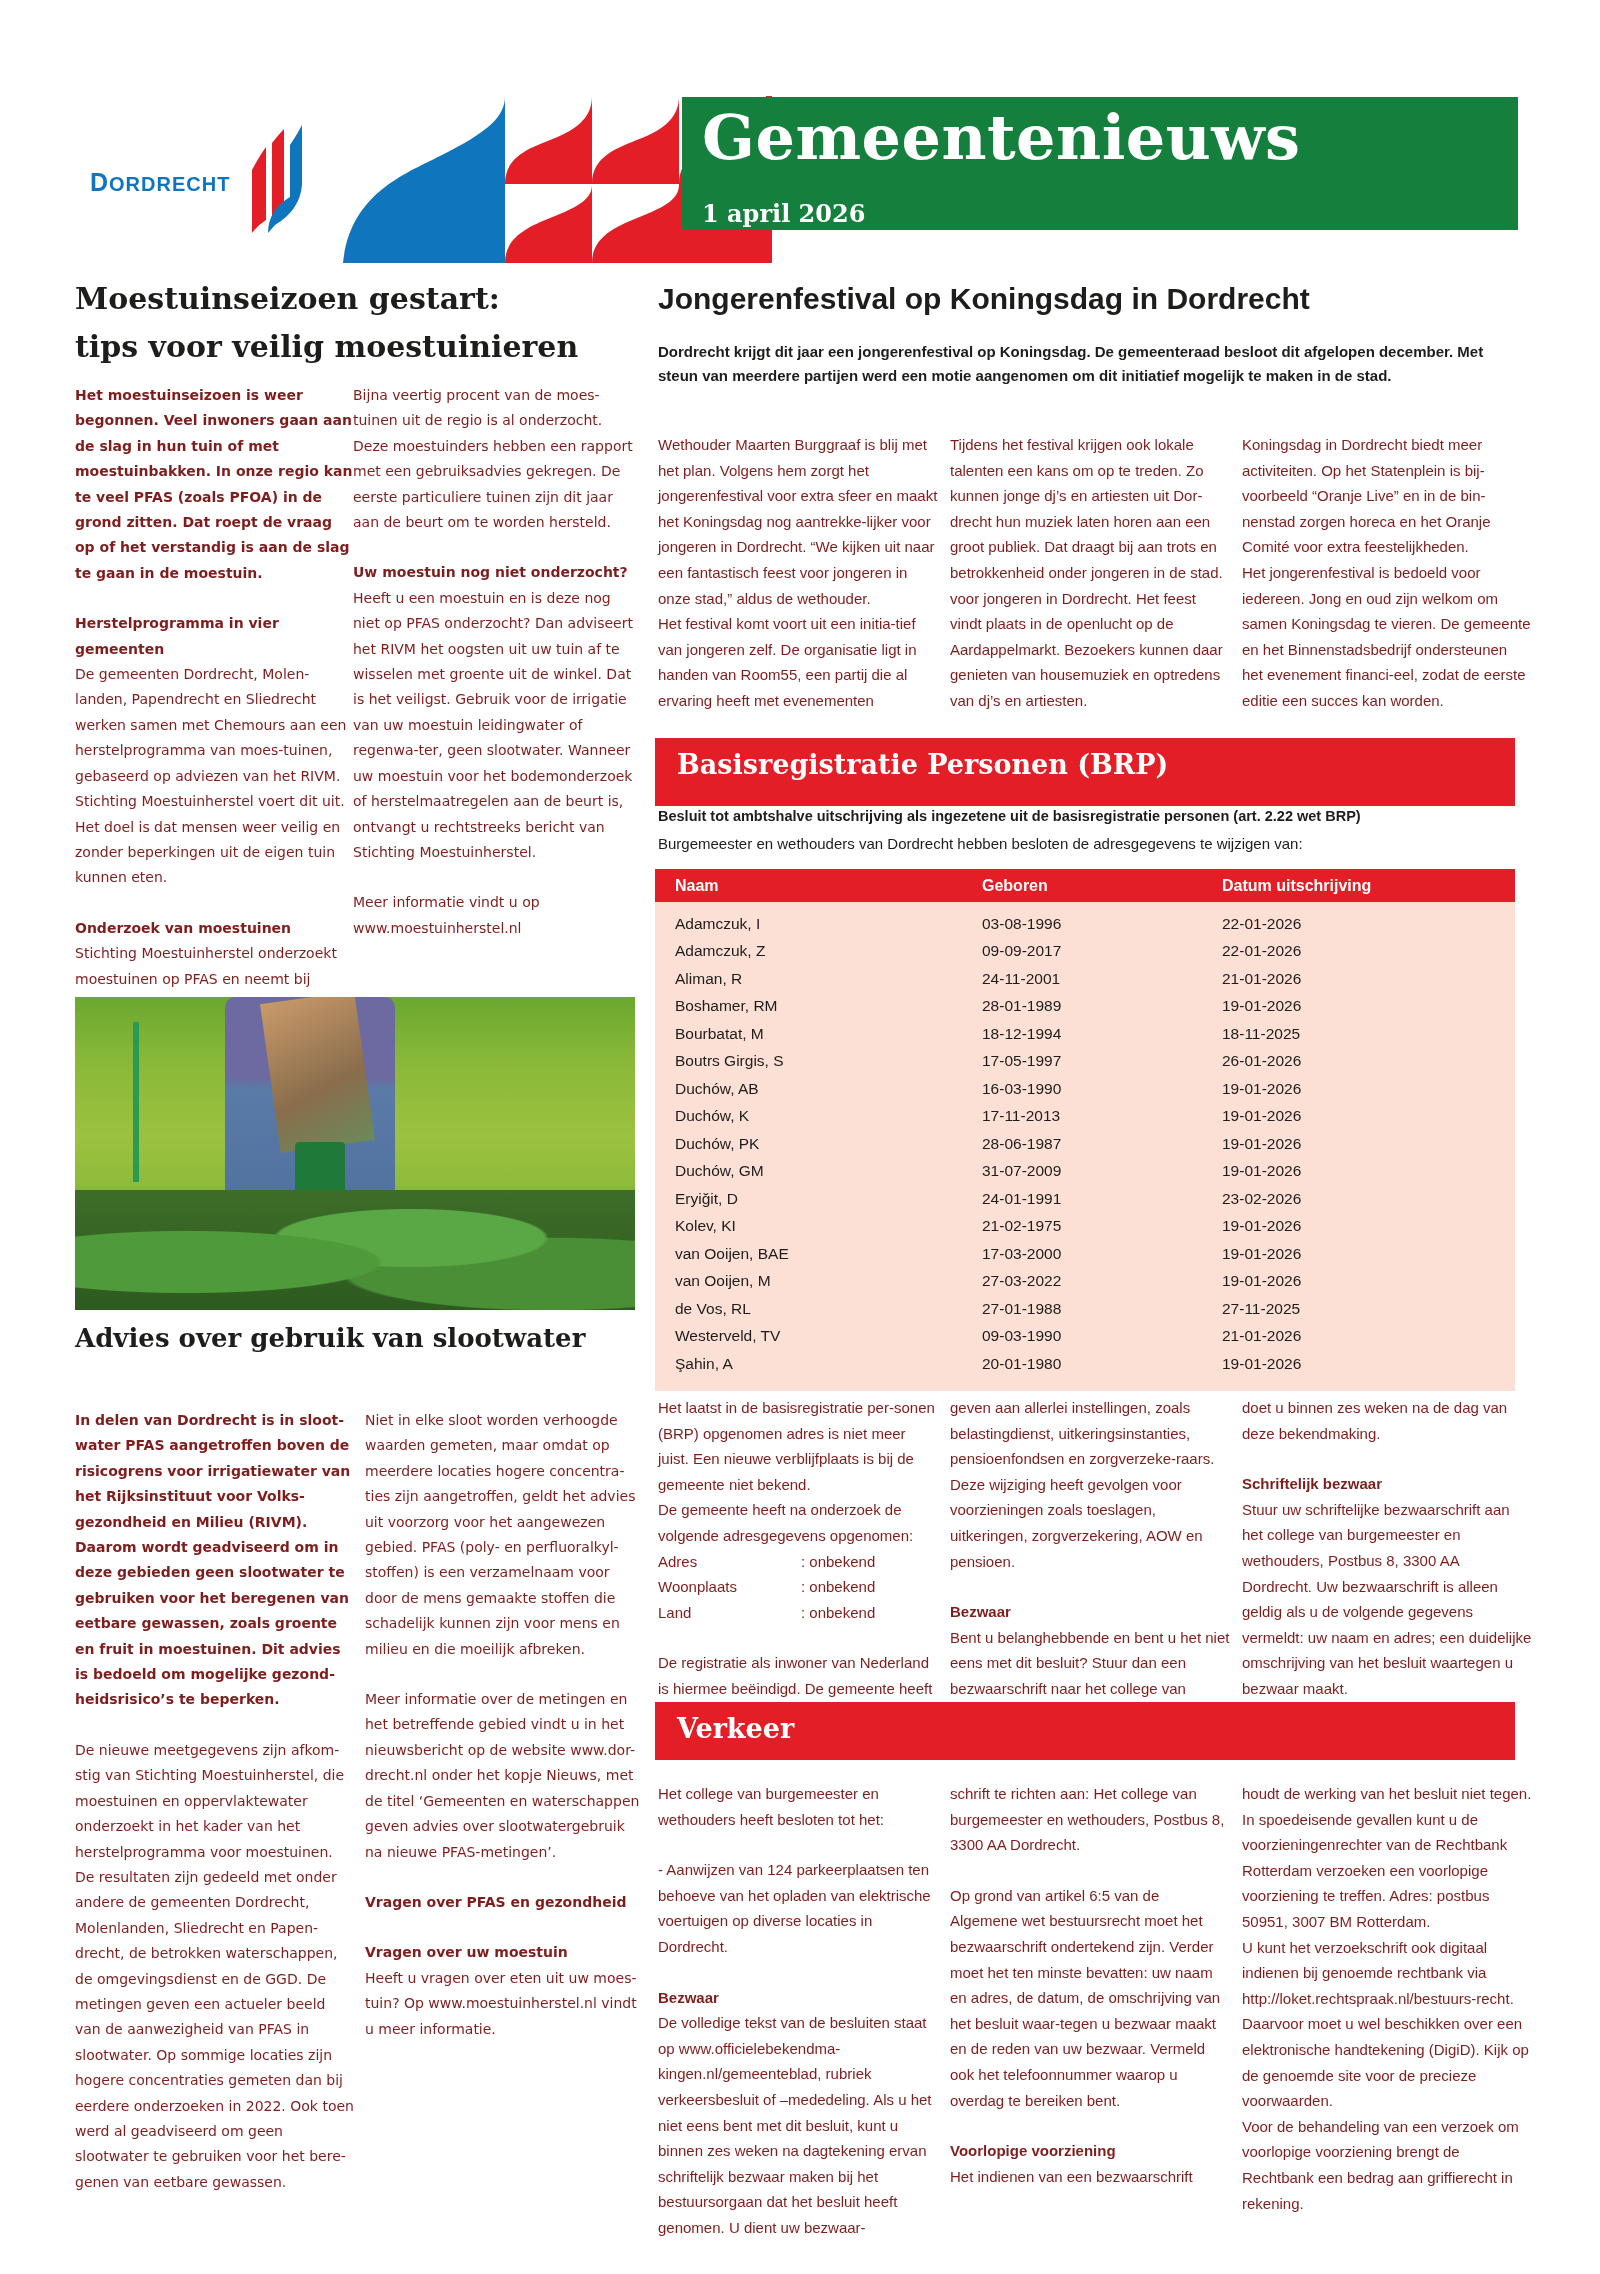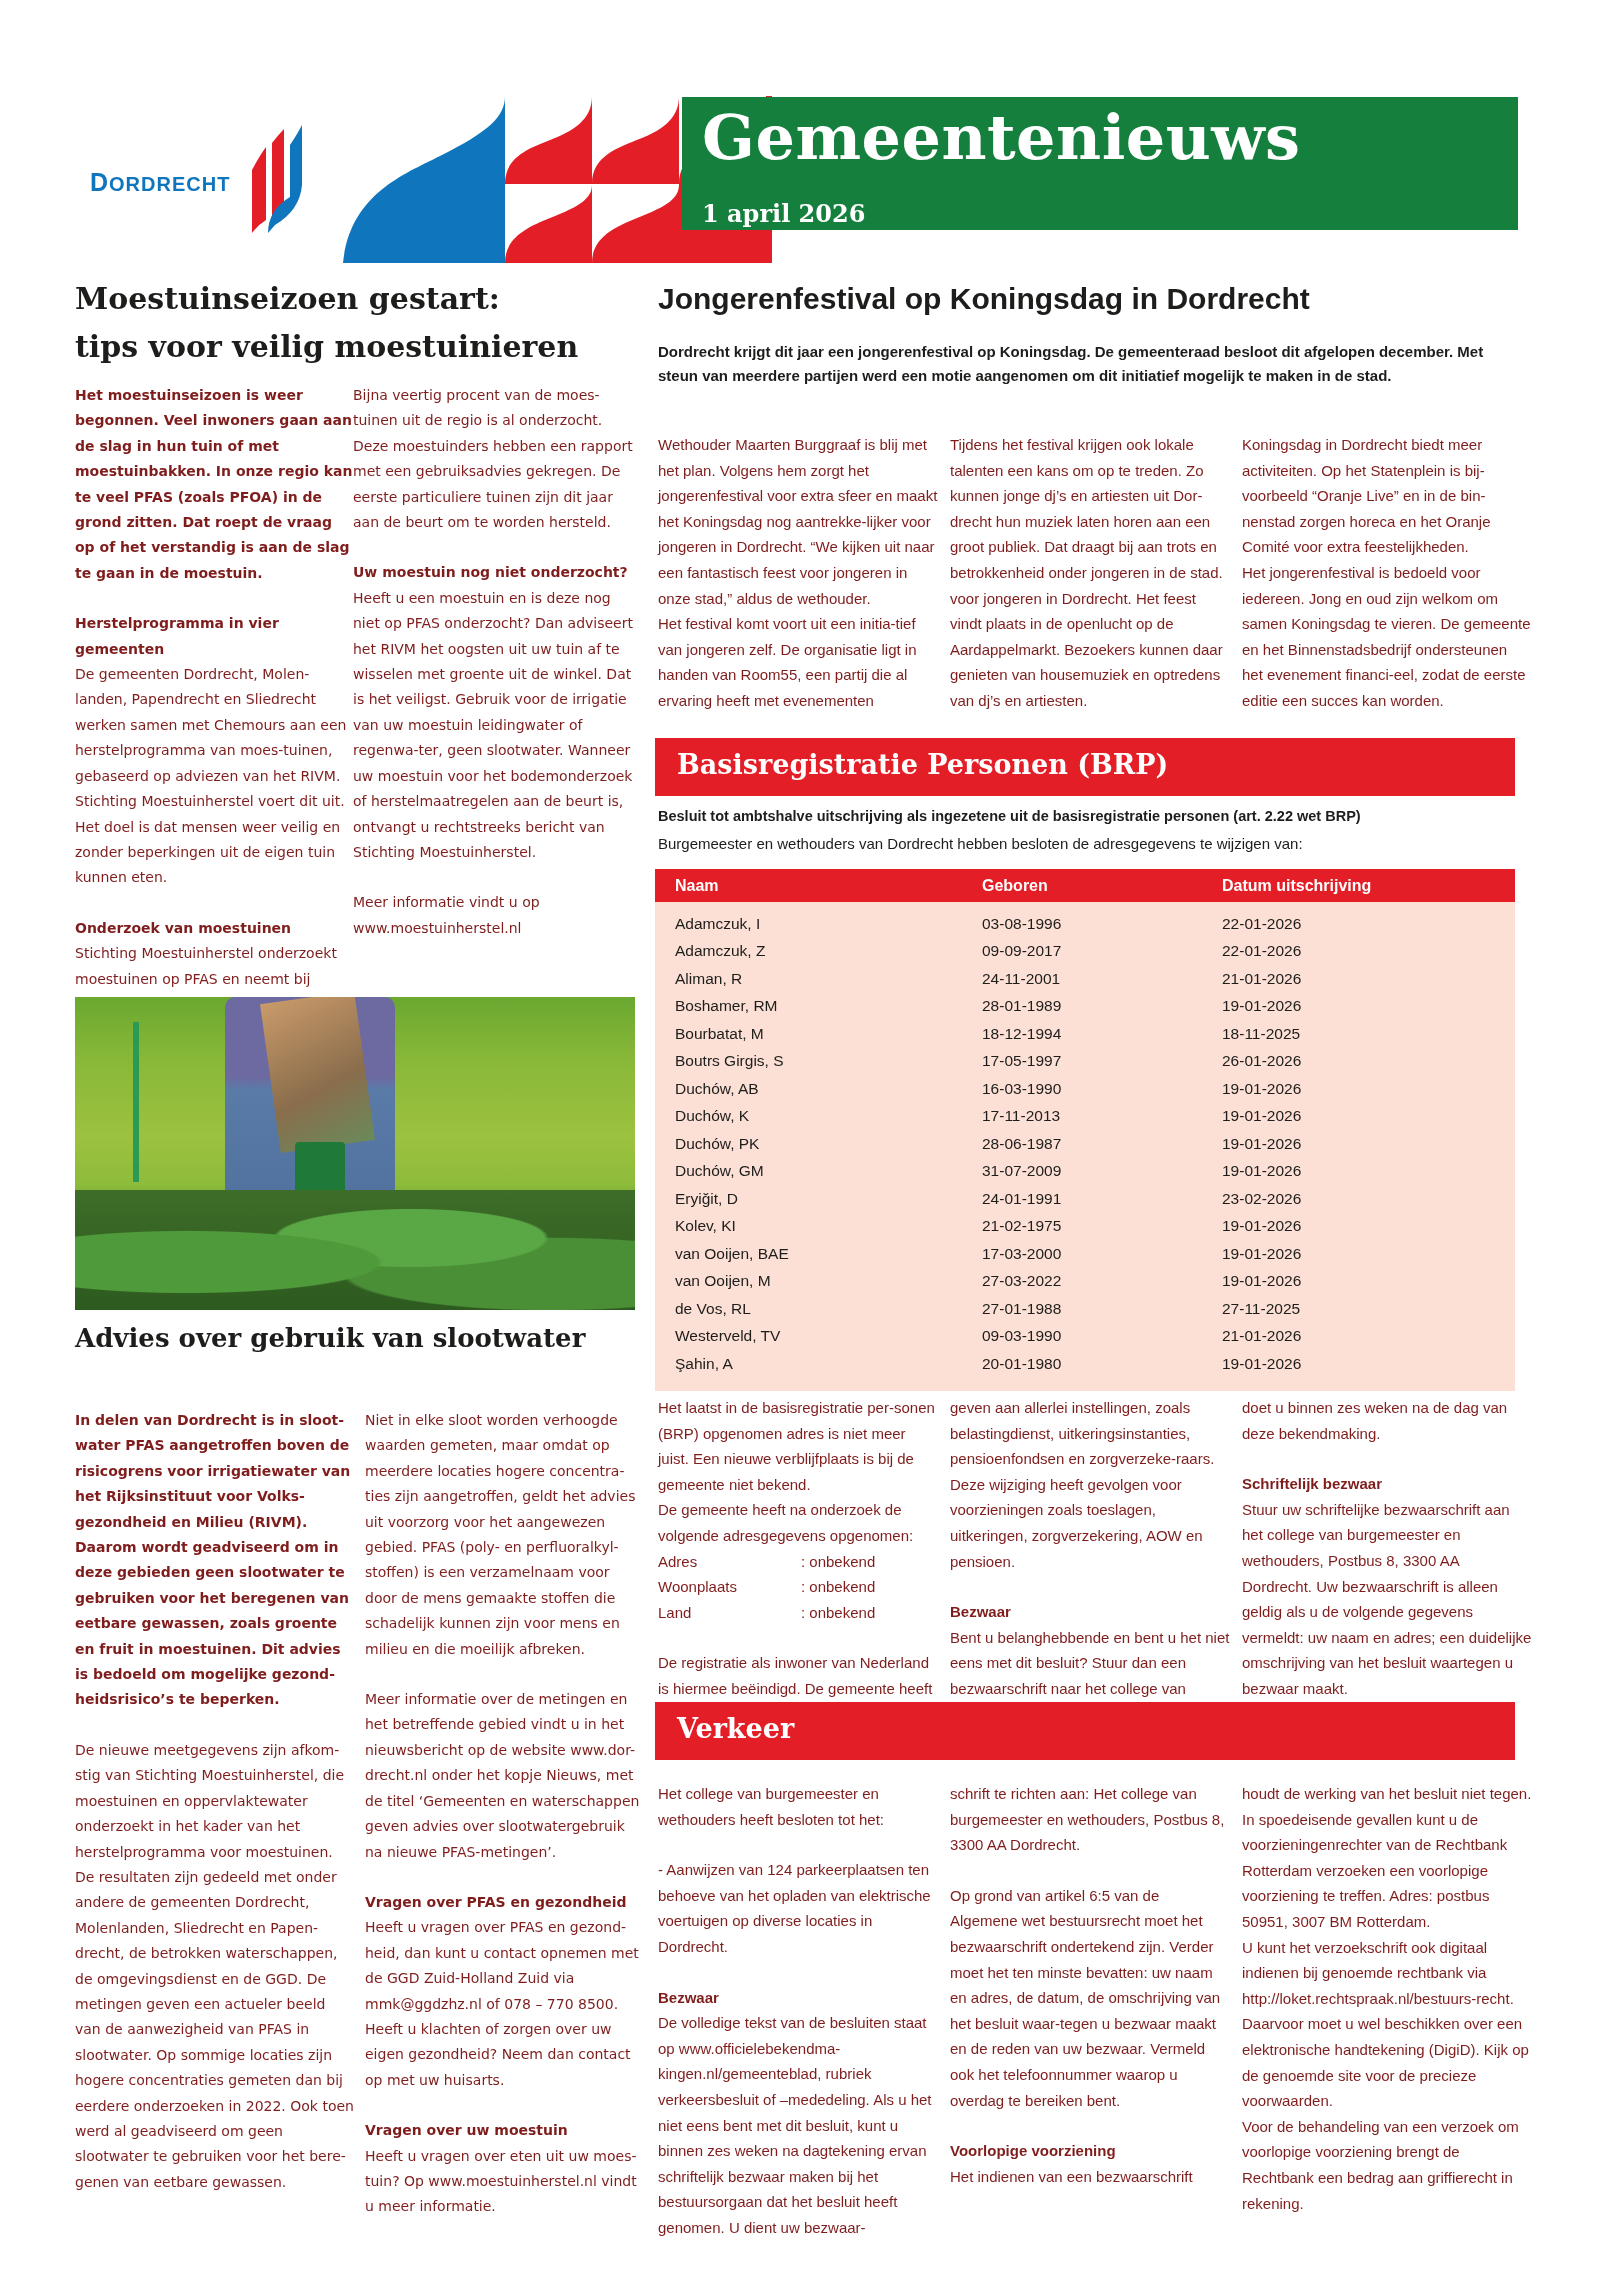--- a/index.html
+++ b/index.html
@@ -51,21 +51,21 @@
   .a2-c2 { left: 365px; top: 1408px; width: 280px; }
 
   
   .a3-title { position: absolute; left: 658px; top: 275px; width: 870px; font-size: 30px; line-height: 48px; font-family: "Liberation Sans", sans-serif; }
   .a3-lead { position: absolute; left: 658px; top: 340px; width: 860px; font-family: "Liberation Sans", sans-serif; font-weight: bold; font-size: 15px; line-height: 23.5px; }
   .a3-c1 { left: 658px; top: 432px; width: 280px; }
   .a3-c2 { left: 950px; top: 432px; width: 280px; }
   .a3-c3 { left: 1242px; top: 432px; width: 290px; }
 
   
-  .sec-bar { position: absolute; left: 655px; width: 860px; height: 58px; background: #e31e26; }
+  .sec-bar { position: absolute; left: 655px; width: 860px; height: 68px; background: #e31e26; }
   .sec-bar span { position: absolute; left: 22px; top: 11px; font-family: "DejaVu Serif", serif; font-weight: bold; font-size: 27px; color: #ffffff; }
   .brp-bar { top: 738px; }
   .verk-bar { top: 1702px; height: 58px; }
 
   .brp-decision { position: absolute; left: 658px; top: 808px; width: 860px; font-family: "Liberation Sans", sans-serif; font-weight: bold; font-size: 14.5px; }
   .brp-intro { position: absolute; left: 658px; top: 835px; width: 860px; font-family: "Liberation Sans", sans-serif; font-size: 15px; }
 
   .brp-table { position: absolute; left: 655px; top: 869px; width: 860px; background: #fce0d6; }
   .brp-head { height: 33px; background: #e31e26; display: flex; align-items: center; color: #fff; font-family: "Liberation Sans", sans-serif; font-weight: bold; font-size: 16px; }
   .brp-body { padding: 8px 0 13px 0; }
@@ -150,21 +150,20 @@
   <p class="lead">In delen van Dordrecht is in sloot-water PFAS aangetroffen boven de risicogrens voor irrigatiewater van het Rijksinstituut voor Volks-gezondheid en Milieu (RIVM). Daarom wordt geadviseerd om in deze gebieden geen slootwater te gebruiken voor het beregenen van eetbare gewassen, zoals groente en fruit in moestuinen. Dit advies is bedoeld om mogelijke gezond-heidsrisico’s te beperken.</p>
   <div class="gap"></div>
   <p>De nieuwe meetgegevens zijn afkom-stig van Stichting Moestuinherstel, die moestuinen en oppervlaktewater onderzoekt in het kader van het herstelprogramma voor moestuinen. De resultaten zijn gedeeld met onder andere de gemeenten Dordrecht, Molenlanden, Sliedrecht en Papen-drecht, de betrokken waterschappen, de omgevingsdienst en de GGD. De metingen geven een actueler beeld van de aanwezigheid van PFAS in slootwater. Op sommige locaties zijn hogere concentraties gemeten dan bij eerdere onderzoeken in 2022. Ook toen werd al geadviseerd om geen slootwater te gebruiken voor het bere-genen van eetbare gewassen.</p>
 </div>
 <div class="col a2-c2">
   <p>Niet in elke sloot worden verhoogde waarden gemeten, maar omdat op meerdere locaties hogere concentra-ties zijn aangetroffen, geldt het advies uit voorzorg voor het aangewezen gebied. PFAS (poly- en perfluoralkyl-stoffen) is een verzamelnaam voor door de mens gemaakte stoffen die schadelijk kunnen zijn voor mens en milieu en die moeilijk afbreken.</p>
   <div class="gap"></div>
   <p>Meer informatie over de metingen en het betreffende gebied vindt u in het nieuwsbericht op de website www.dor-drecht.nl onder het kopje Nieuws, met de titel ‘Gemeenten en waterschappen geven advies over slootwatergebruik na nieuwe PFAS-metingen’.</p>
   <div class="gap"></div>
   <span class="sub">Vragen over PFAS en gezondheid</span>
-  <p>Heeft u vragen over PFAS en gezond-heid, dan kunt u contact opnemen met de GGD Zuid-Holland Zuid via mmk@ggdzhz.nl of 078 – 770 8500. Heeft u klachten of zorgen over uw eigen gezondheid? Neem dan contact op met uw huisarts.</p>
   <div class="gap"></div>
   <span class="sub">Vragen over uw moestuin</span>
   <p>Heeft u vragen over eten uit uw moes-tuin? Op www.moestuinherstel.nl vindt u meer informatie.</p>
 </div>
 
 <div class="h1 a3-title">Jongerenfestival op Koningsdag in Dordrecht</div>
 <div class="a3-lead">Dordrecht krijgt dit jaar een jongerenfestival op Koningsdag. De gemeenteraad besloot dit afgelopen december. Met steun van meerdere partijen werd een motie aangenomen om dit initiatief mogelijk te maken in de stad.</div>
 <div class="col cond a3-c1">
   <p>Wethouder Maarten Burggraaf is blij met het plan. Volgens hem zorgt het jongerenfestival voor extra sfeer en maakt het Koningsdag nog aantrekke-lijker voor jongeren in Dordrecht. “We kijken uit naar een fantastisch feest voor jongeren in onze stad,” aldus de wethouder.</p>
   <p>Het festival komt voort uit een initia-tief van jongeren zelf. De organisatie ligt in handen van Room55, een partij die al ervaring heeft met evenementen</p>

